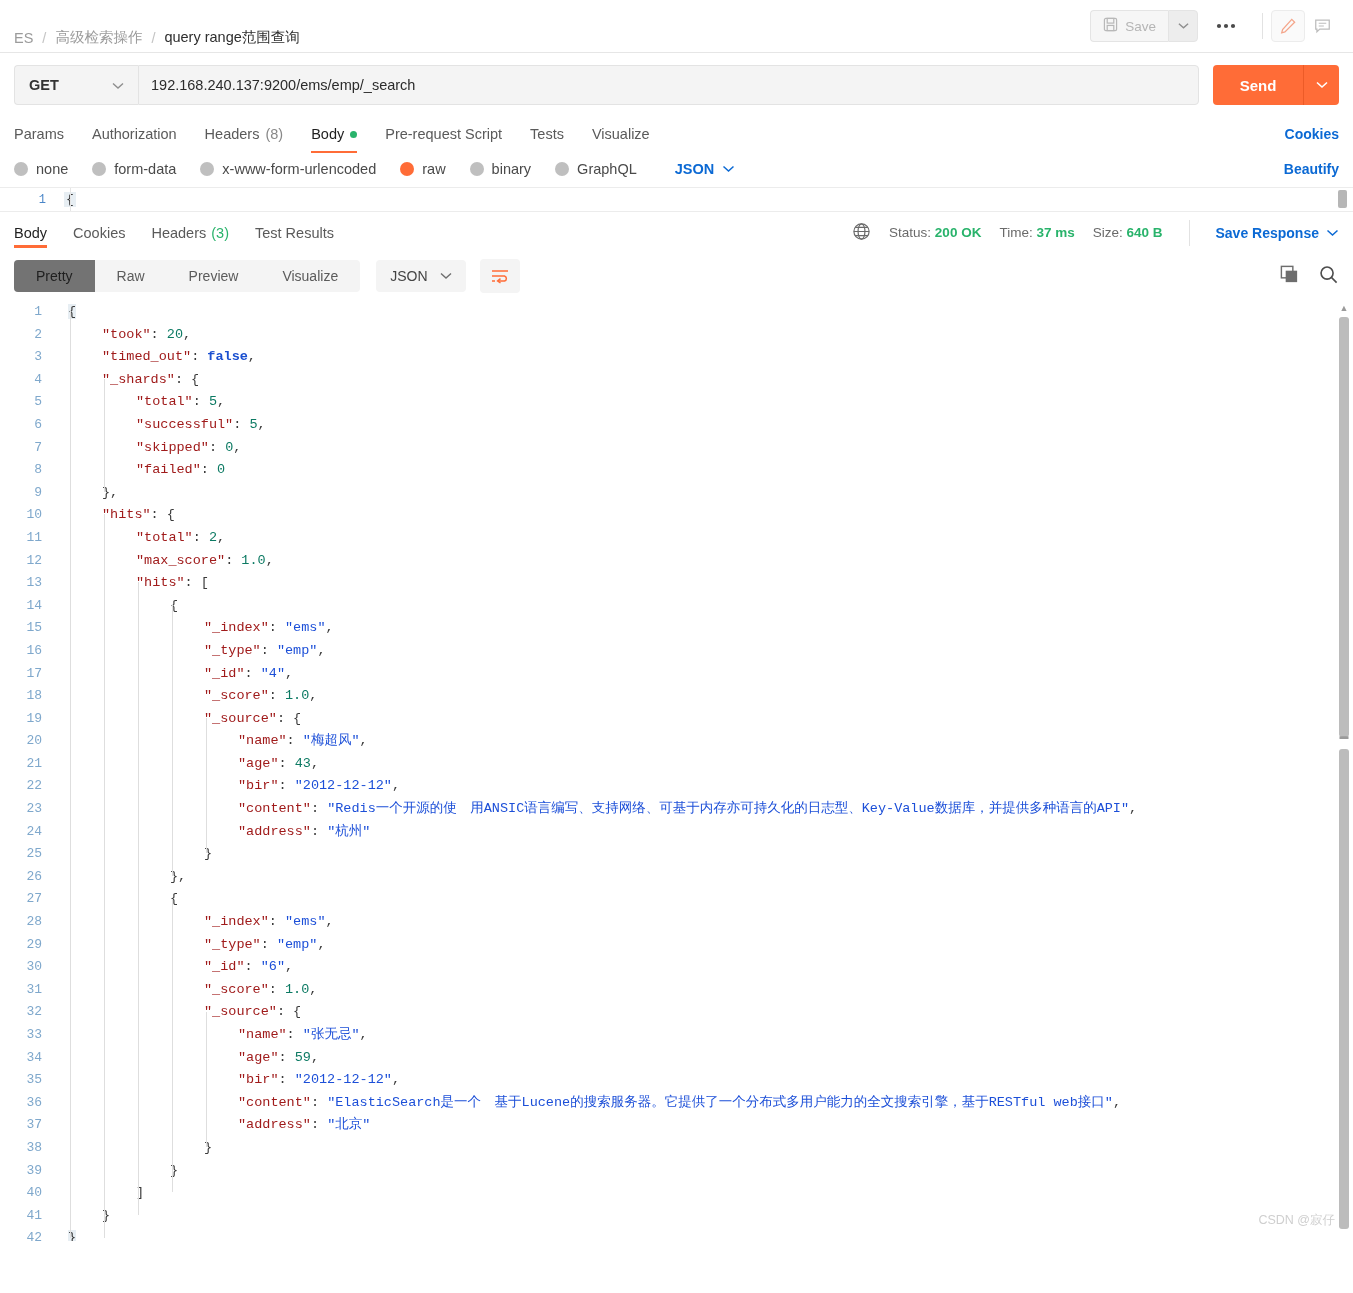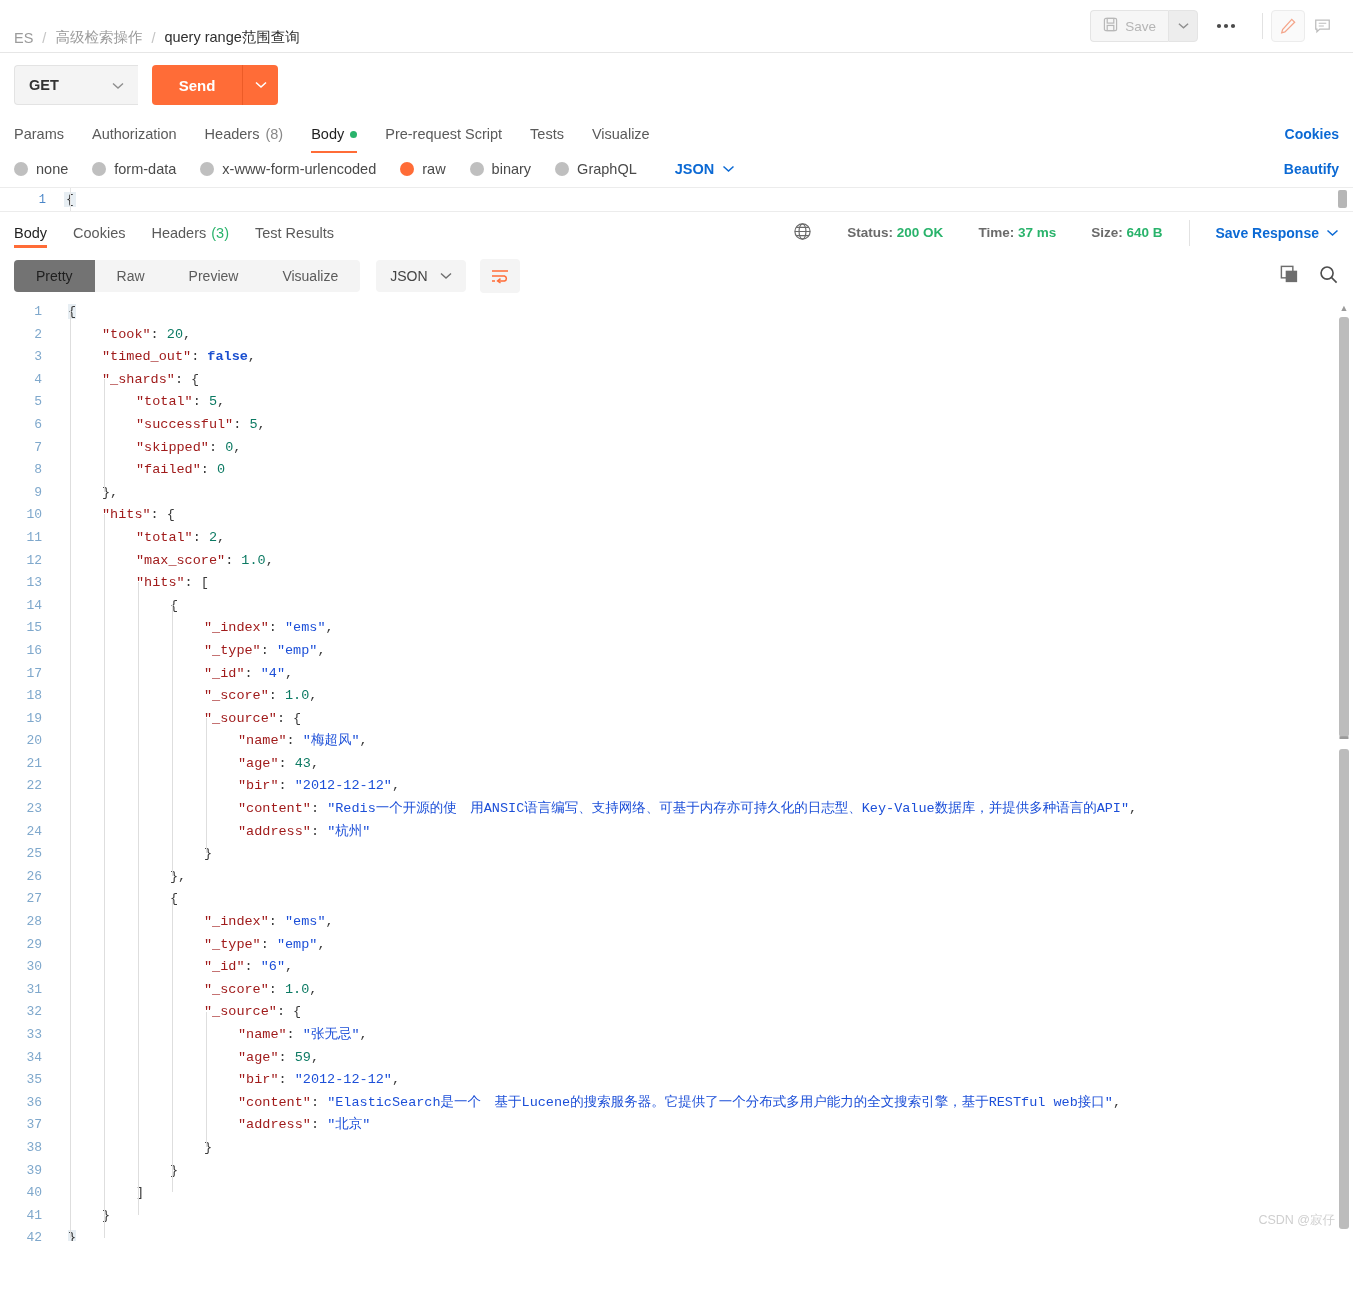--- a/index.html
+++ b/index.html
@@ -115,21 +115,21 @@
   .resp-tab { margin-right: 26px; height: 42px; display: flex; align-items: center;
               position: relative; gap: 5px; cursor: pointer; }
   .resp-tab.active { color: #1f1f1f; }
   .resp-tab.active::after {
     content: ""; position: absolute; left: 0; right: 0; bottom: 6px;
     height: 2.5px; background: #ff6c37;
   }
   .count-green { color: #29b36b; }
   .meta { margin-left: auto; display: flex; align-items: center; gap: 18px;
           font-size: 13.5px; color: #6a6a6a; }
-  .meta b { font-weight: bold; margin-left: 17px; }
+  .meta b { font-weight: normal; }
   .val-green { color: #29b36b; font-weight: bold; }
   .save-resp { color: #0b69d4; font-weight: bold; font-size: 14px;
                display: flex; align-items: center; gap: 7px; cursor: pointer; }
   
   .viewbar { display: flex; align-items: center; padding: 6px 14px 8px 14px; }
   .seg { display: flex; background: #f4f4f4; border-radius: 4px; overflow: hidden; }
   .seg-item { padding: 8px 22px; font-size: 14px; color: #5b5b5b; cursor: pointer; }
   .seg-item.active { background: #737373; color: #1f1f1f; }
   .fmt-sel { margin-left: 16px; background: #f4f4f4; border-radius: 4px;
              padding: 8px 14px; font-size: 14px; color: #444; display: flex;
@@ -213,20 +213,23 @@
 
 <div class="urlrow">
   <div class="method">
     <span>GET</span>
     <span class="mcaret">
       <svg width="12" height="8" viewBox="0 0 12 8" fill="none" stroke="#8e8e8e" stroke-width="1.4">
           <path d="M1 1.5 L6 6 L11 1.5"></path>
         </svg>
     </span>
   </div>
+  <div class="urlbox">
+    <span>192.168.240.137:9200/ems/emp/_search</span>
+  </div>
   <div class="send-btn">
     <span>Send</span>
   </div>
   <div class="send-caret">
     <svg width="12" height="8" viewBox="0 0 12 8" fill="none" stroke="#fff" stroke-width="1.6">
         <path d="M1 1.5 L6 6 L11 1.5"></path>
       </svg>
   </div>
 </div>
 

